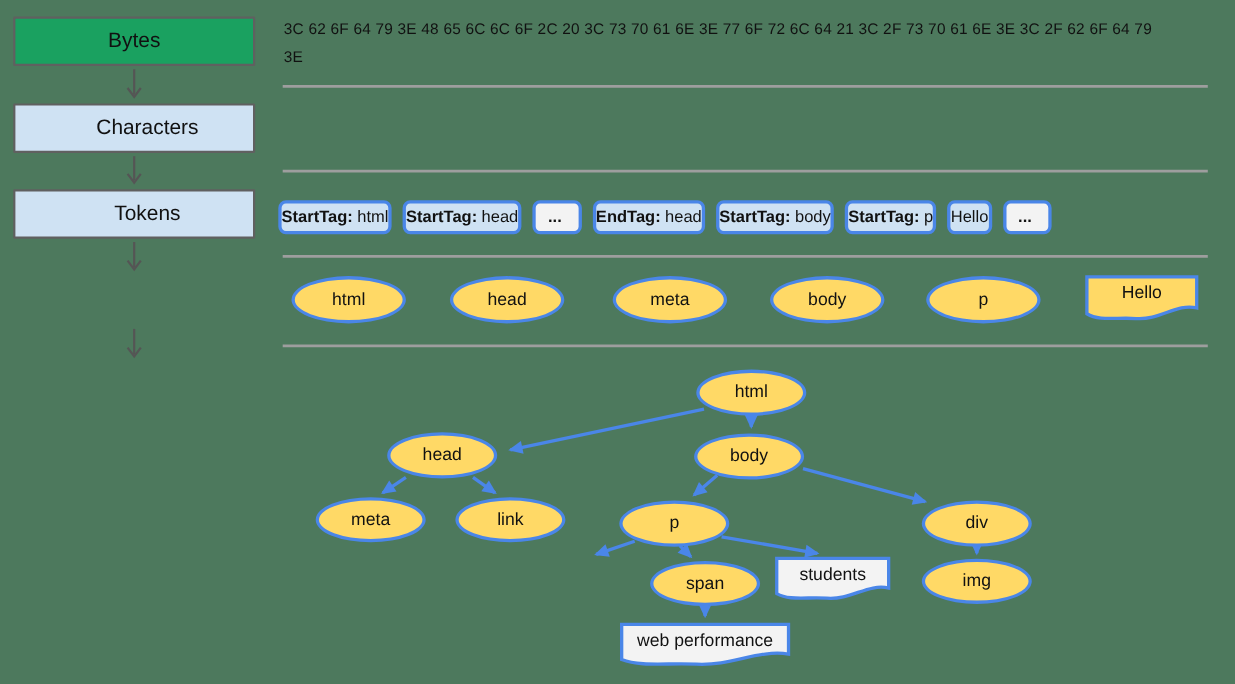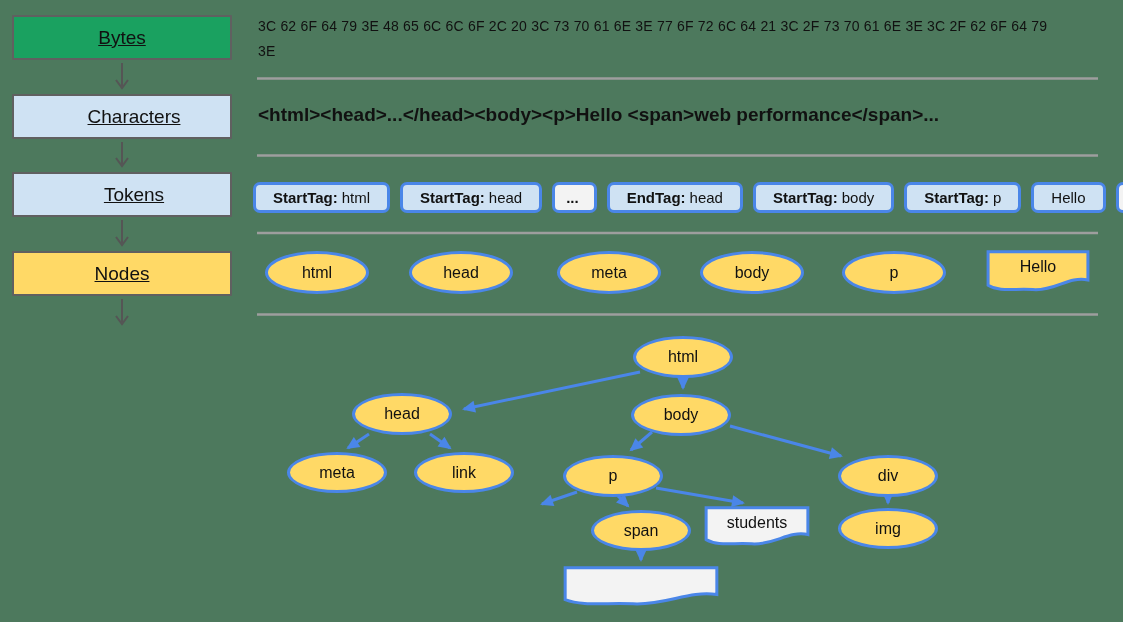--- a/index.html
+++ b/index.html
@@ -15,34 +15,34 @@
     --text:#111111;
   }
   html,body{margin:0;padding:0;}
   body{background:var(--bg);font-family:"Liberation Sans","DejaVu Sans",sans-serif;}
   .canvas{position:relative;width:1123px;height:622px;background:var(--bg);overflow:hidden;color:var(--text);}
   .layer{position:absolute;left:0;top:0;z-index:1;pointer-events:none;}
 
   
   .pbox{position:absolute;left:12px;width:220px;height:45px;box-sizing:border-box;
         border:2px solid var(--grayborder);border-radius:1px;display:flex;align-items:center;justify-content:center;
-        font-size:19px;z-index:2;text-decoration:underline;}
+        font-size:19px;z-index:2;}
   .stage-green{background:var(--green);}
   .stage-blue{background:var(--lightblue);padding-left:24px;}
   .stage-yellow{background:var(--yellow);}
 
   
   .hex{position:absolute;left:258px;top:14px;width:800px;font-size:14px;line-height:25px;font-weight:400;
        letter-spacing:0.2px;z-index:2;}
   .chars{position:absolute;left:258px;top:104px;font-size:19px;font-weight:bold;z-index:2;white-space:nowrap;}
 
   
   .tokens{position:absolute;left:253px;top:182px;display:flex;gap:10px;z-index:2;}
   .token{box-sizing:border-box;height:31px;border:3px solid var(--blue);border-radius:7px;
-         background:var(--lightblue);display:flex;align-items:center;padding:0 17px;font-size:15px;white-space:nowrap;}
+         background:var(--lightblue);display:flex;align-items:center;padding:0 0;font-size:15px;white-space:nowrap;}
   .token b{margin-right:4px;}
   .token.ellipsis{background:var(--nearwhite);padding:0 11px;}
 
   
   .ell{position:absolute;box-sizing:border-box;width:104px;height:43px;border:3px solid var(--blue);
        border-radius:50%;background:var(--yellow);display:flex;align-items:center;justify-content:center;
        font-size:16px;z-index:2;}
 
   
   .flag{position:absolute;z-index:2;}
@@ -106,27 +106,23 @@
 
   <div class="pbox stage-green" style="top:15px">
     <span>Bytes</span>
   </div>
   <div class="pbox stage-blue" style="top:94px">
     <span>Characters</span>
   </div>
   <div class="pbox stage-blue" style="top:172px">
     <span>Tokens</span>
   </div>
-  <div class="pbox stage-yellow" style="top:251px">
-    <span>Nodes</span>
-  </div>
 
   <div class="hex">3C 62 6F 64 79 3E 48 65 6C 6C 6F 2C 20 3C 73 70 61 6E 3E 77 6F 72 6C 64 21 3C 2F 73 70 61 6E 3E 3C 2F 62 6F 64 79 3E</div>
 
-  <div class="chars">&lt;html&gt;&lt;head&gt;...&lt;/head&gt;&lt;body&gt;&lt;p&gt;Hello &lt;span&gt;web performance&lt;/span&gt;...</div>
 
   <div class="tokens">
     <div class="token">
       <b>StartTag:</b>
       <span>html</span>
     </div>
     <div class="token">
       <b>StartTag:</b>
       <span>head</span>
     </div>
@@ -210,15 +206,16 @@
   </div>
 
   <div class="ell" style="left:838px;top:508px;width:100px;height:41px">
     <span>img</span>
   </div>
 
   <div class="flag" style="left:562px;top:566px;width:158px;height:42px">
     <svg viewBox="0 0 100 50" preserveAspectRatio="none">
       <path class="flag-fill-white" vector-effect="non-scaling-stroke" d="M2,2 L98,2 L98,34 C80,29 66,47 45,45 C28,43.5 13,48 2,40 Z"></path>
     </svg>
+    <span class="flag-label">web performance</span>
   </div>
 
 </div>
 
 </body></html>

